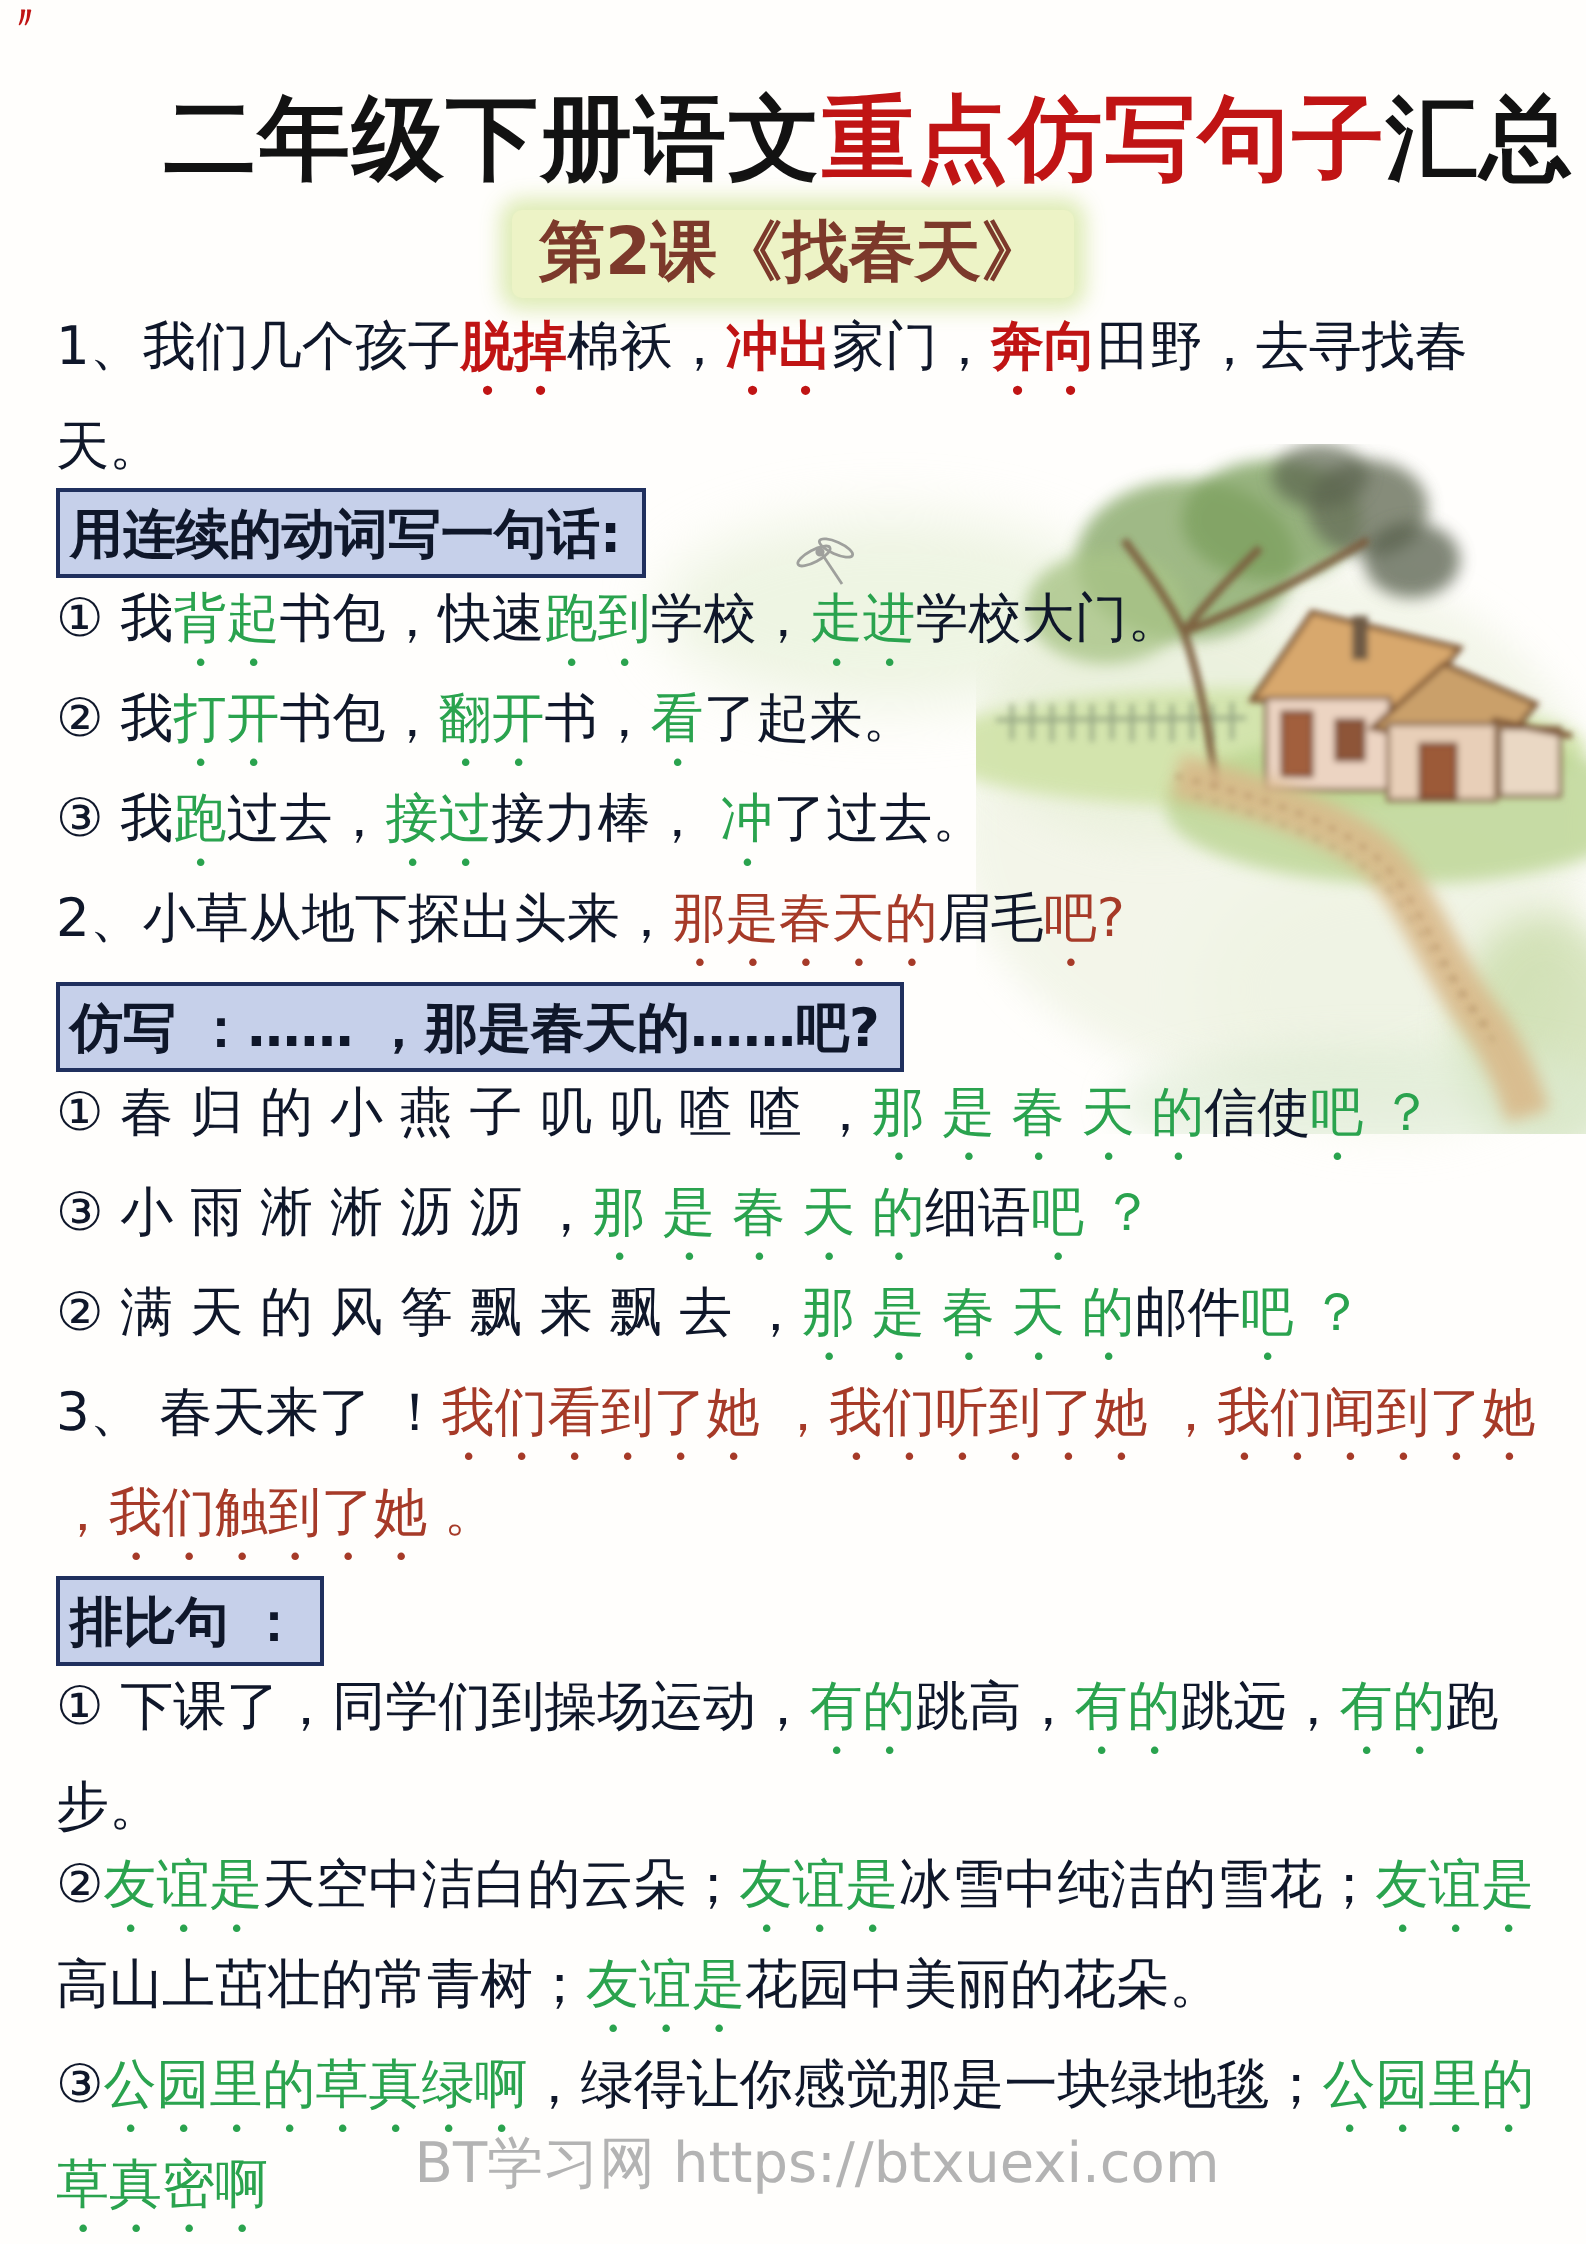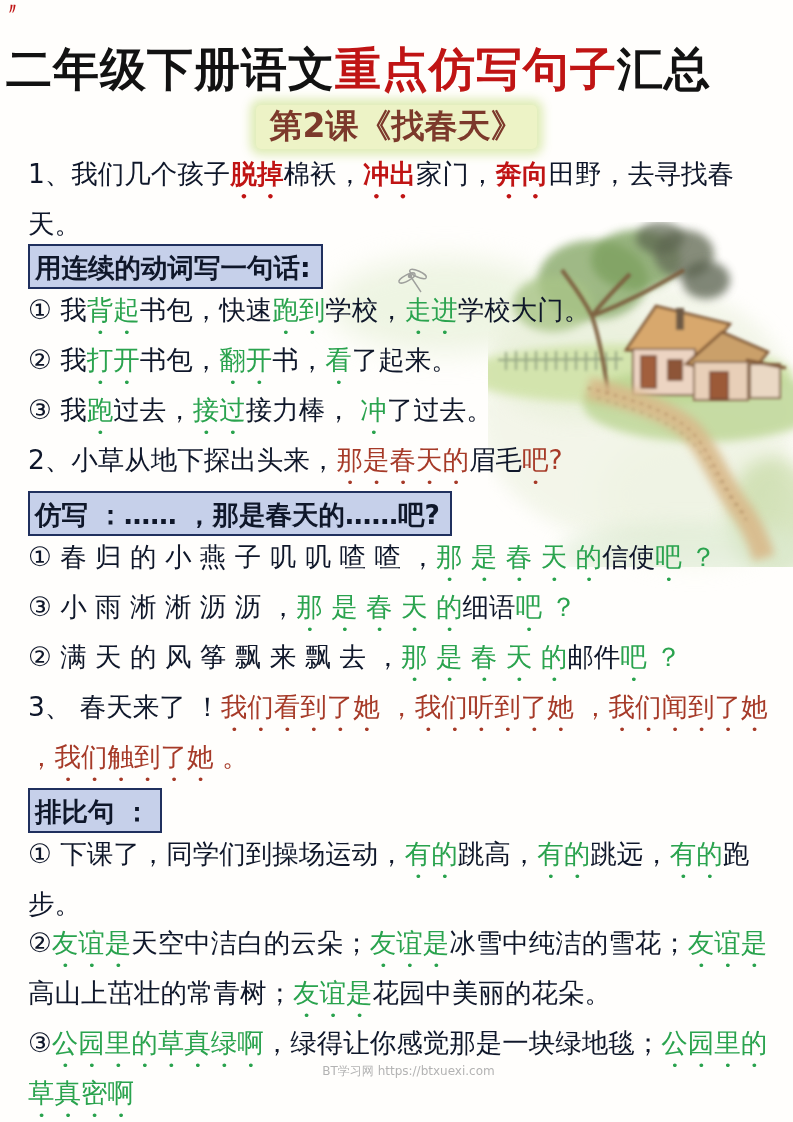--- a/index.html
+++ b/index.html
@@ -13,42 +13,42 @@
   .page{position:absolute;inset:0;}
   
   .illus{position:absolute;left:488px;top:222px;width:305px;height:345px;z-index:0;}
   .wash{position:absolute;z-index:0;border-radius:50%;filter:blur(14px);}
   .wash1{left:330px;top:258px;width:230px;height:95px;background:rgba(224,236,205,.55);}
   .wash2{left:600px;top:430px;width:190px;height:130px;background:rgba(233,240,218,.6);}
   .dragonfly{position:absolute;left:393px;top:264px;width:42px;height:38px;z-index:0;}
   .corner-mark{position:absolute;left:5px;top:2px;font-size:15px;font-weight:700;z-index:3;line-height:14px;}
   
   .flow{position:relative;z-index:2;}
-  .title{margin:40px 6px 0;text-align:left;font-size:46px;line-height:58px;font-weight:900;letter-spacing:1px;color:#121212;}
+  .title{margin:40px 6px 0;text-align:right;font-size:46px;line-height:58px;font-weight:900;letter-spacing:1px;color:#121212;}
   .title .t-red{color:var(--red);}
   .banner-row{text-align:center;margin-top:15px;}
   .banner{display:inline-block;background:var(--banner_bg);border:2px solid #151515;color:var(--red);
           font-weight:800;font-size:29px;line-height:36px;padding:2px 12px 3px;white-space:pre;}
   .lesson-row{text-align:center;margin-top:7px;}
   .lesson{display:inline-block;background:var(--lesson_bg);color:var(--lesson_text);font-weight:700;
           font-size:33px;line-height:40px;padding:1px 14px 3px;border-radius:5px;
           box-shadow:0 0 10px 6px rgba(217,233,170,.85);}
   .body-text{margin:5px 24px 0 28px;font-size:26.5px;line-height:39px;}
   .body-text p{margin:0;}
   .boxline{margin:1px 0;}
   .bluebox{background:var(--box_blue_bg);border:2px solid var(--box_blue_border);
            display:inline-block;line-height:35px;padding:4px 10px 2px 5px;font-weight:bold;}
   .k{color:#0f172a;}
   .r{color:var(--red);font-weight:700;}
   .r2{color:var(--dark_red);font-weight:400;margin-top:14px;}
   .g{color:var(--green);font-weight:400;}
   .em{-webkit-text-emphasis:filled dot;-webkit-text-emphasis-position:under right;
       text-emphasis:filled dot;text-emphasis-position:under right;}
   .footer{position:absolute;left:0;right:0;top:1063px;text-align:center;z-index:2;
-          color:var(--footer_gray);font-size:12px;padding-left:24px;}
+          color:var(--footer_gray);font-size:28px;padding-left:24px;}
 </style>
 </head>
 <body>
 
 <div class="page">
 
   <div class="wash wash1"></div>
   <div class="wash wash2"></div>
 
   <svg class="illus" viewBox="0 0 305 345" aria-hidden="true">

